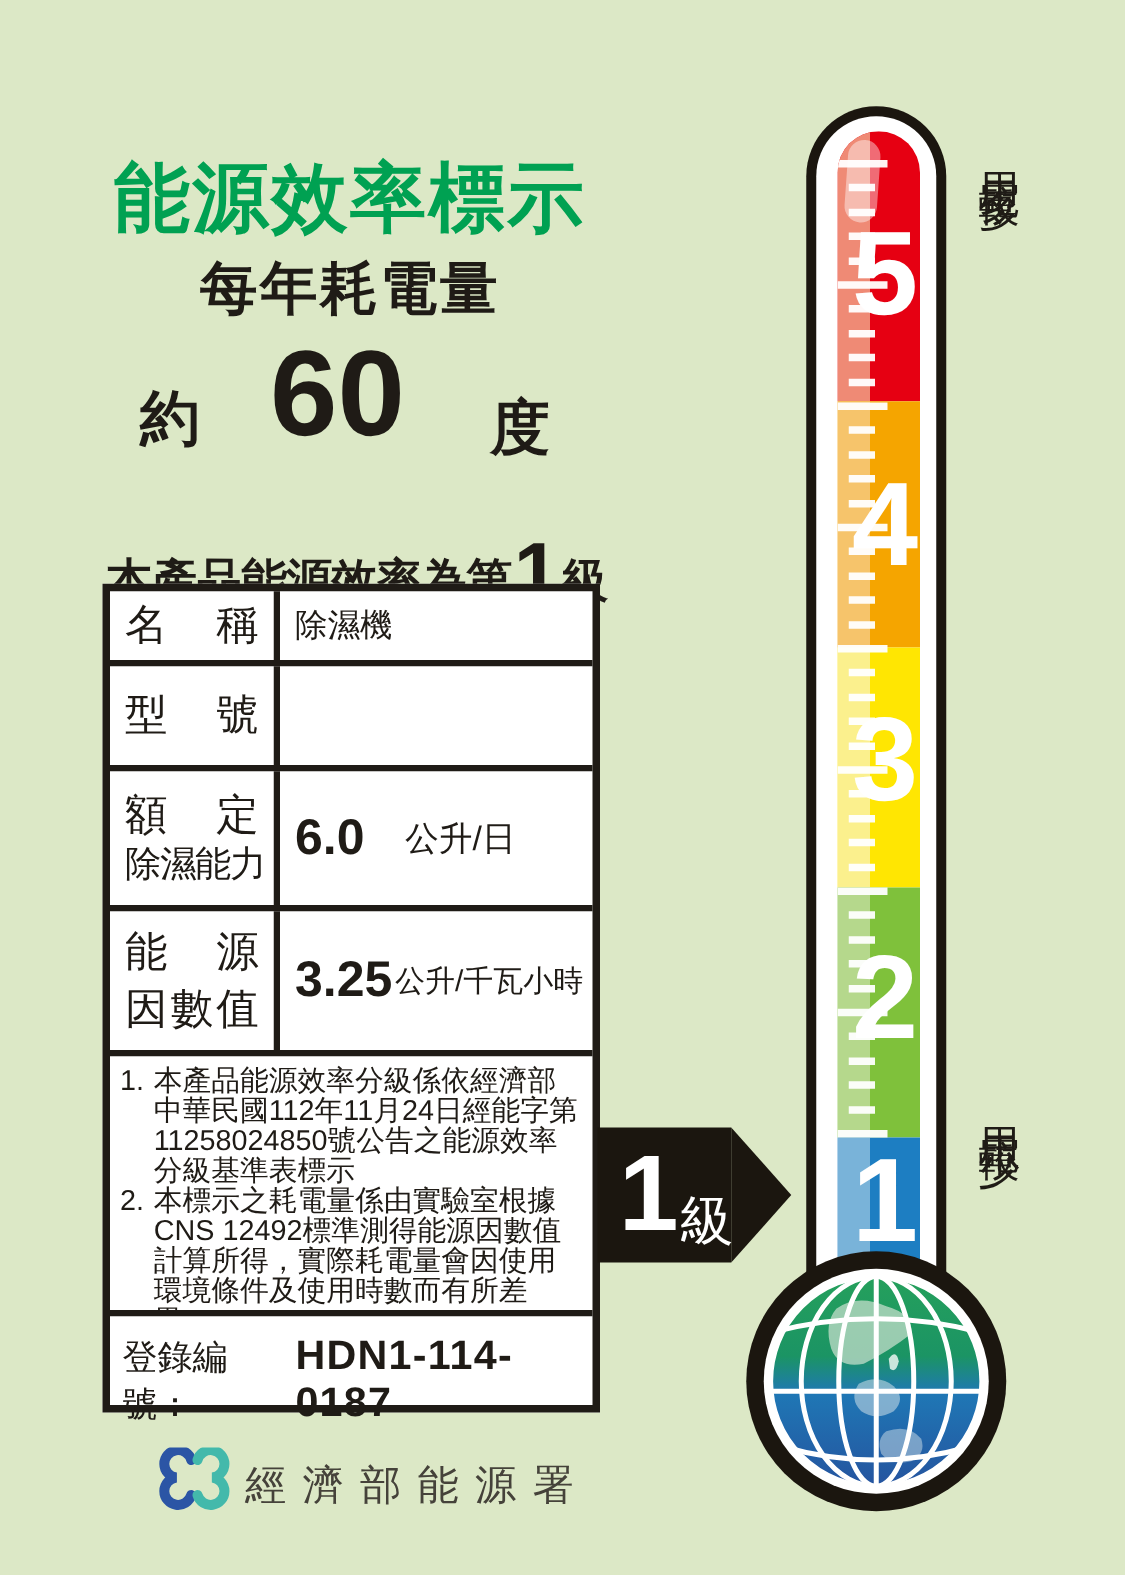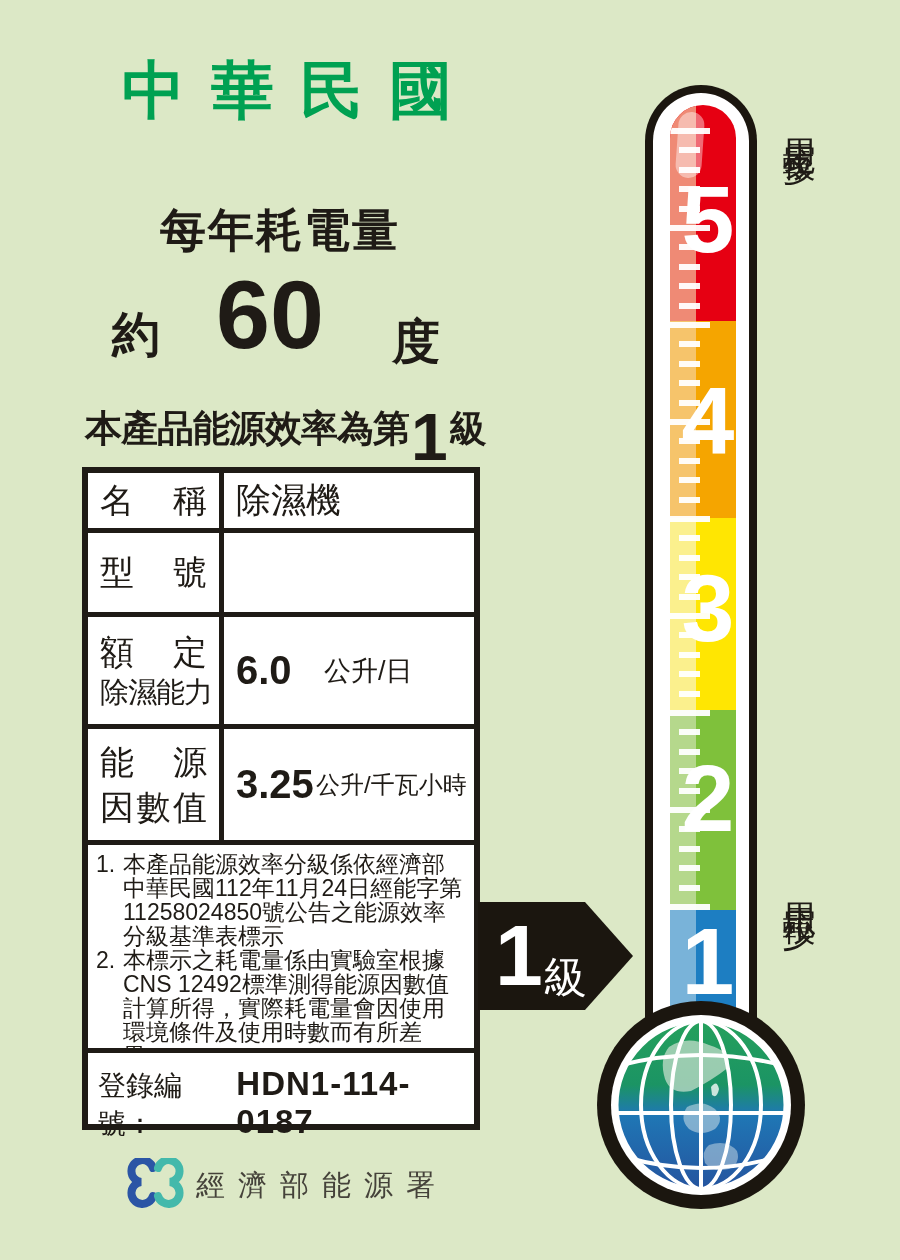--- a/index.html
+++ b/index.html
@@ -14,48 +14,48 @@
   .title1{left:90px; top:48px; width:380px; text-align:center;
     font-size:63px; font-weight:bold; letter-spacing:26px; padding-left:20px; color:#00a152; white-space:nowrap;}
   .title2{left:90px; top:118px; width:380px; text-align:center;
     font-size:61px; font-weight:bold; letter-spacing:2px; color:#00a152; white-space:nowrap;}
   .subtitle{left:90px; top:200px; width:380px; text-align:center;
     font-size:46px; font-weight:bold; letter-spacing:2px;}
   .use-prefix{left:112px; top:303px; font-size:48px; font-weight:bold;}
   .use-value{left:200px; top:266px; width:140px; text-align:center; font-size:97px; font-weight:bold; line-height:1;}
   .use-unit{left:392px; top:310px; font-size:48px; font-weight:bold;}
   .use-basis{left:80px; top:364px; width:390px; text-align:center; font-size:31px; font-weight:bold; white-space:nowrap;}
-  .grade-line{left:85px; top:404px; width:400px; display:flex; align-items:flex-start; white-space:nowrap;}
+  .grade-line{left:85px; top:424px; width:400px; display:flex; align-items:flex-end; white-space:nowrap;}
   .grade-line .pre,.grade-line .suf{font-size:37px; font-weight:bold; letter-spacing:-1px;}
   .grade-line .big1{font-size:66px; font-weight:bold; line-height:1; margin:0 2px;}
   
   .whitebox{left:82px; top:467px; width:398px; height:663px; background:#ffffff;
     border:6px solid #1f1b16; box-sizing:border-box;}
   .t-row{display:flex; border-bottom:5px solid #1f1b16; box-sizing:border-box;}
   .cell-label{width:136px; border-right:5px solid #1f1b16; box-sizing:border-box;
     display:flex; flex-direction:column; justify-content:center; padding:0 12px;}
   .cell-label .line{display:flex; justify-content:space-between; font-size:34px; line-height:1.3;}
   .cell-label .line.tight{font-size:29px; letter-spacing:-1px;}
   .cell-value{flex:1; display:flex; align-items:center; padding-left:12px; box-sizing:border-box;}
-  .cell-value .cjk{font-size:35px;}
+  .cell-value .cjk{font-size:26px;}
   .cell-value .model{font-size:40px; font-weight:bold; letter-spacing:0px;}
   .cell-value .num{font-size:40px; font-weight:bold; width:88px;}
   .cell-value .unit{font-size:27px;}
   .cell-value .unit.small{font-size:24px;}
   .notes{height:203px; box-sizing:border-box; padding:7px 8px 0 8px; overflow:hidden;}
   .note{display:flex; font-size:23px; line-height:24px;}
   .note-num{width:27px; flex:0 0 27px;}
   .note-text{flex:1; letter-spacing:0px;}
   .regrow{border-top:5px solid #1f1b16; box-sizing:border-box; padding:12px 0 0 10px;
     display:flex; align-items:baseline;}
   .reg-label{font-size:28px;}
   .reg-value{font-size:33px; font-weight:bold; margin-left:6px; letter-spacing:1px;}
   
   .footer-logo{left:108px; top:1158px; width:76px; height:50px;}
-  .agency{left:196px; top:1166px; font-size:29px; letter-spacing:13px; color:#45423a; white-space:nowrap;}
+  .agency{left:196px; top:1166px; font-size:33px; letter-spacing:13px; color:#45423a; white-space:nowrap;}
   
   .tube-outer{left:645px; top:85px; width:112px; height:935px; background:#1b160f;
     border-radius:56px 56px 0 0;}
   .tube-white{position:absolute; left:8px; right:8px; top:8px; bottom:0; background:#ffffff;
     border-radius:48px 48px 0 0;}
   .tube-color{position:absolute; left:17px; right:13px; top:12px; bottom:0;
     border-radius:41px 41px 0 0; overflow:hidden;}
   .sec{position:relative; width:100%;}
   .sec .tint{position:absolute; left:0; top:0; bottom:0; width:26px;}
   .sec .num{position:absolute; left:0; right:0; text-align:center; font-size:95px; font-weight:bold;
@@ -75,21 +75,21 @@
     border-top:54px solid transparent; border-bottom:54px solid transparent; border-left:48px solid #1b160f;}
   .arrow-num{position:absolute; left:17px; top:10px; font-size:86px; font-weight:bold; color:#fff; line-height:1;}
   .arrow-suf{position:absolute; left:66px; top:54px; font-size:43px; color:#fff; line-height:1;}
   .globe{left:591px; top:995px; width:220px; height:220px;}
 </style>
 </head>
 <body>
 
 <div class="page">
 
-  <div class="abs title1">中華民國</div>
+  <div class="abs title2">能源效率標示</div>
   <div class="abs subtitle">每年耗電量</div>
 
   <div class="abs use-prefix">約</div>
   <div class="abs use-value">60</div>
   <div class="abs use-unit">度</div>
 
   <div class="abs grade-line">
     <span class="pre">本產品能源效率為第</span>
     <span class="big1">1</span>
     <span class="suf">級</span>

